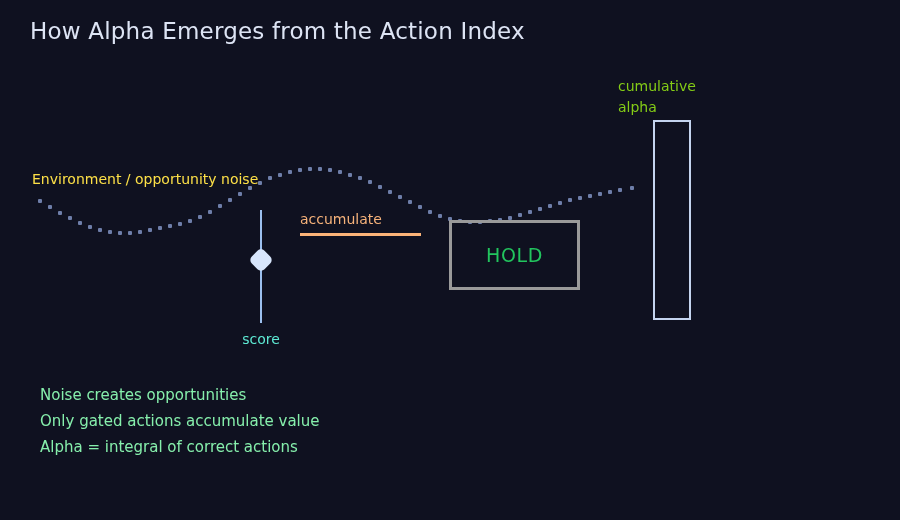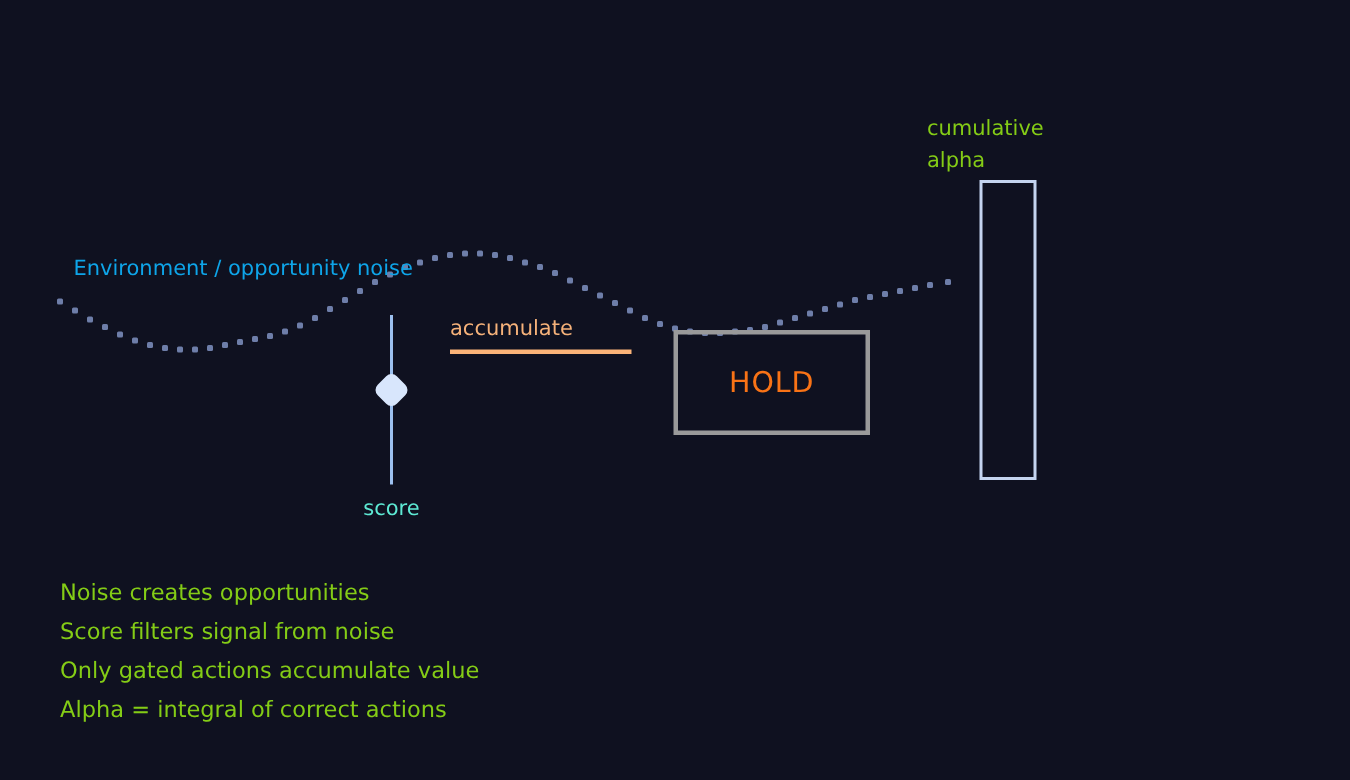--- a/index.html
+++ b/index.html
@@ -43,24 +43,24 @@
     position: absolute;
     width: 4px;
     height: 4px;
     background: #6e7ea9;
     border-radius: 1px;
     transform: translate(-2px, -2px);
   }
 
   .noise-label {
     position: absolute;
-    left: 49px;
+    left: 32px;
     top: 171px;
     font-size: 14px;
-    color: #0ea5e9;
+    color: #fde047;
     white-space: nowrap;
   }
 
   
   .score-stem {
     position: absolute;
     left: 260px;
     top: 210px;
     width: 2px;
     height: 113px;
@@ -111,21 +111,21 @@
     width: 131px;
     height: 70px;
     border: 3px solid #9a9a9a;
     box-sizing: border-box;
     display: flex;
     align-items: center;
     justify-content: center;
   }
   .hold-text {
     font-size: 19px;
-    color: #f97316;
+    color: #22c55e;
     letter-spacing: 0.6px;
   }
 
   
   .alpha-bar {
     position: absolute;
     left: 653px;
     top: 120px;
     width: 38px;
     height: 200px;
@@ -146,30 +146,31 @@
   
   .bullets {
     position: absolute;
     left: 40px;
     top: 382px;
     display: flex;
     flex-direction: column;
   }
   .bullet-line {
     font-size: 15px;
-    color: #84cc16;
+    color: #86efac;
     line-height: 26px;
     white-space: nowrap;
   }
 </style>
 </head>
 <body>
 
 <div id="stage">
 
+  <div class="title">How Alpha Emerges from the Action Index</div>
 
   <div id="noise-layer">
       <div class="noise-dot" style="left: 40px; top: 201px; background: rgb(110, 126, 169);"></div>
       <div class="noise-dot" style="left: 50px; top: 207px; background: rgb(110, 126, 169);"></div>
       <div class="noise-dot" style="left: 60px; top: 213px; background: rgb(110, 126, 169);"></div>
       <div class="noise-dot" style="left: 70px; top: 218px; background: rgb(110, 126, 169);"></div>
       <div class="noise-dot" style="left: 80px; top: 223px; background: rgb(110, 126, 169);"></div>
       <div class="noise-dot" style="left: 90px; top: 227px; background: rgb(110, 126, 169);"></div>
       <div class="noise-dot" style="left: 100px; top: 230px; background: rgb(110, 126, 169);"></div>
       <div class="noise-dot" style="left: 110px; top: 232px; background: rgb(110, 126, 169);"></div>
@@ -239,18 +240,17 @@
   <div class="hold-box">
     <span class="hold-text">HOLD</span>
   </div>
 
   <div class="alpha-label">cumulative
 alpha</div>
   <div class="alpha-bar"></div>
 
   <div class="bullets">
     <div class="bullet-line">Noise creates opportunities</div>
-    <div class="bullet-line">Score filters signal from noise</div>
     <div class="bullet-line">Only gated actions accumulate value</div>
     <div class="bullet-line">Alpha = integral of correct actions</div>
   </div>
 
 </div>
 
 </body></html>

